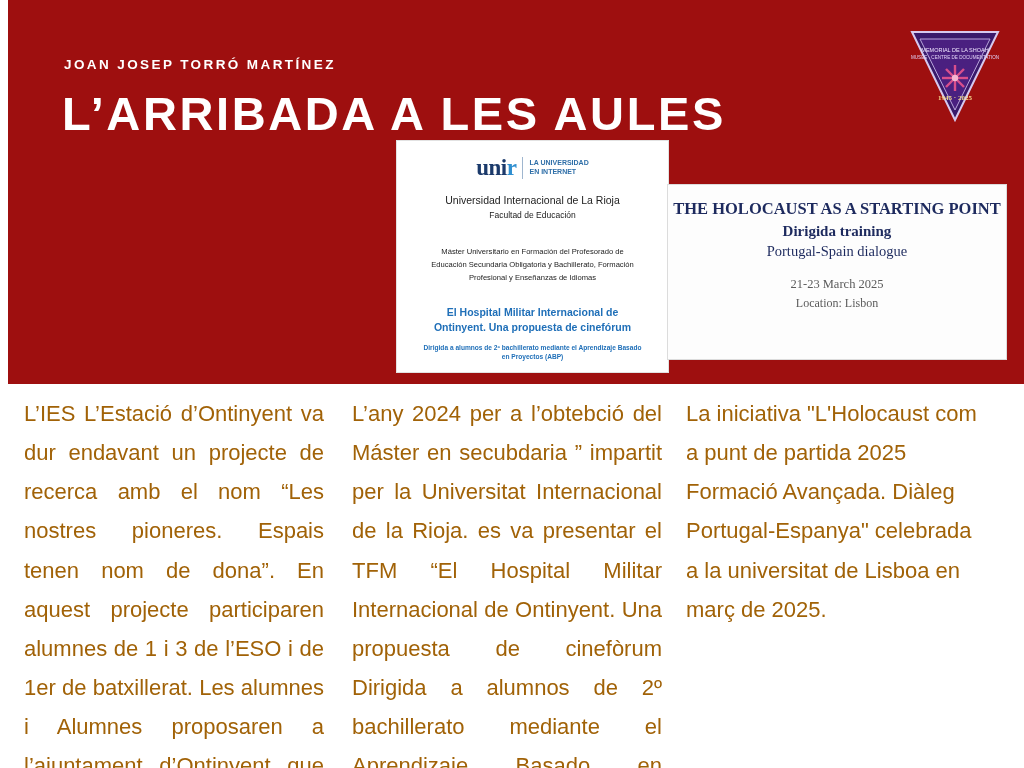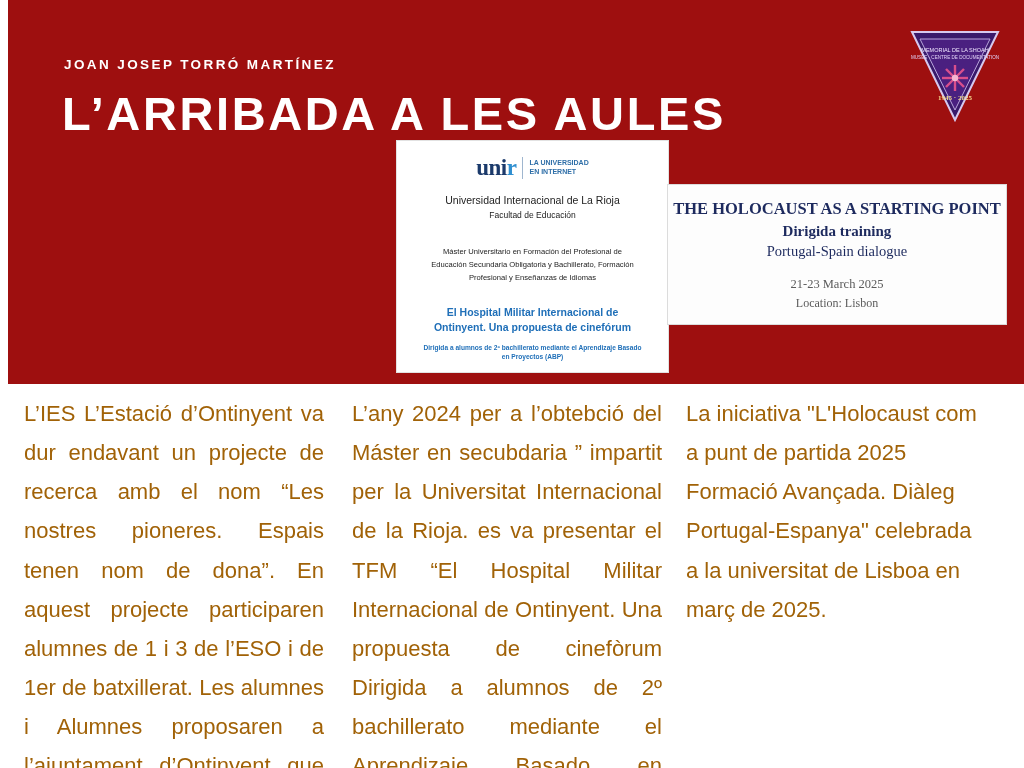--- a/index.html
+++ b/index.html
@@ -141,21 +141,21 @@
     color: #1f6fb8;
     line-height: 1.4;
     padding: 0 10px;
   }
   
   .img3 {
     position: absolute;
     left: 659px;
     top: 184px;
     width: 340px;
-    height: 141px;
+    height: 176px;
     background: #fdfdfd;
     border: 1px solid #dcdcdc;
     box-sizing: border-box;
     text-align: center;
     overflow: hidden;
   }
   .hol-t1 {
     margin-top: 14px;
     font-size: 16.5px;
     font-weight: 700;
@@ -257,21 +257,21 @@
         <div class="unir-word">uni<span class="r">r</span></div>
         <div class="unir-sep"></div>
         <div class="unir-sub">
           <div>LA UNIVERSIDAD</div>
           <div>EN INTERNET</div>
         </div>
       </div>
       <div class="unir-uni">Universidad Internacional de La Rioja</div>
       <div class="unir-fac">Facultad de Educación</div>
       <div class="unir-master">
-        <div>Máster Universitario en Formación del Profesional de</div>
+        <div>Máster Universitario en Formación del Profesorado de</div>
         <div>Educación Secundaria Obligatoria y Bachillerato, Formación</div>
         <div>Profesional y Enseñanzas de Idiomas</div>
       </div>
       <div class="unir-tfm">
         <div>El Hospital Militar Internacional de</div>
         <div>Ontinyent. Una propuesta de cinefórum</div>
       </div>
       <div class="unir-dir">
         <div>Dirigida a alumnos de 2º bachillerato mediante el Aprendizaje Basado</div>
         <div>en Proyectos (ABP)</div>

